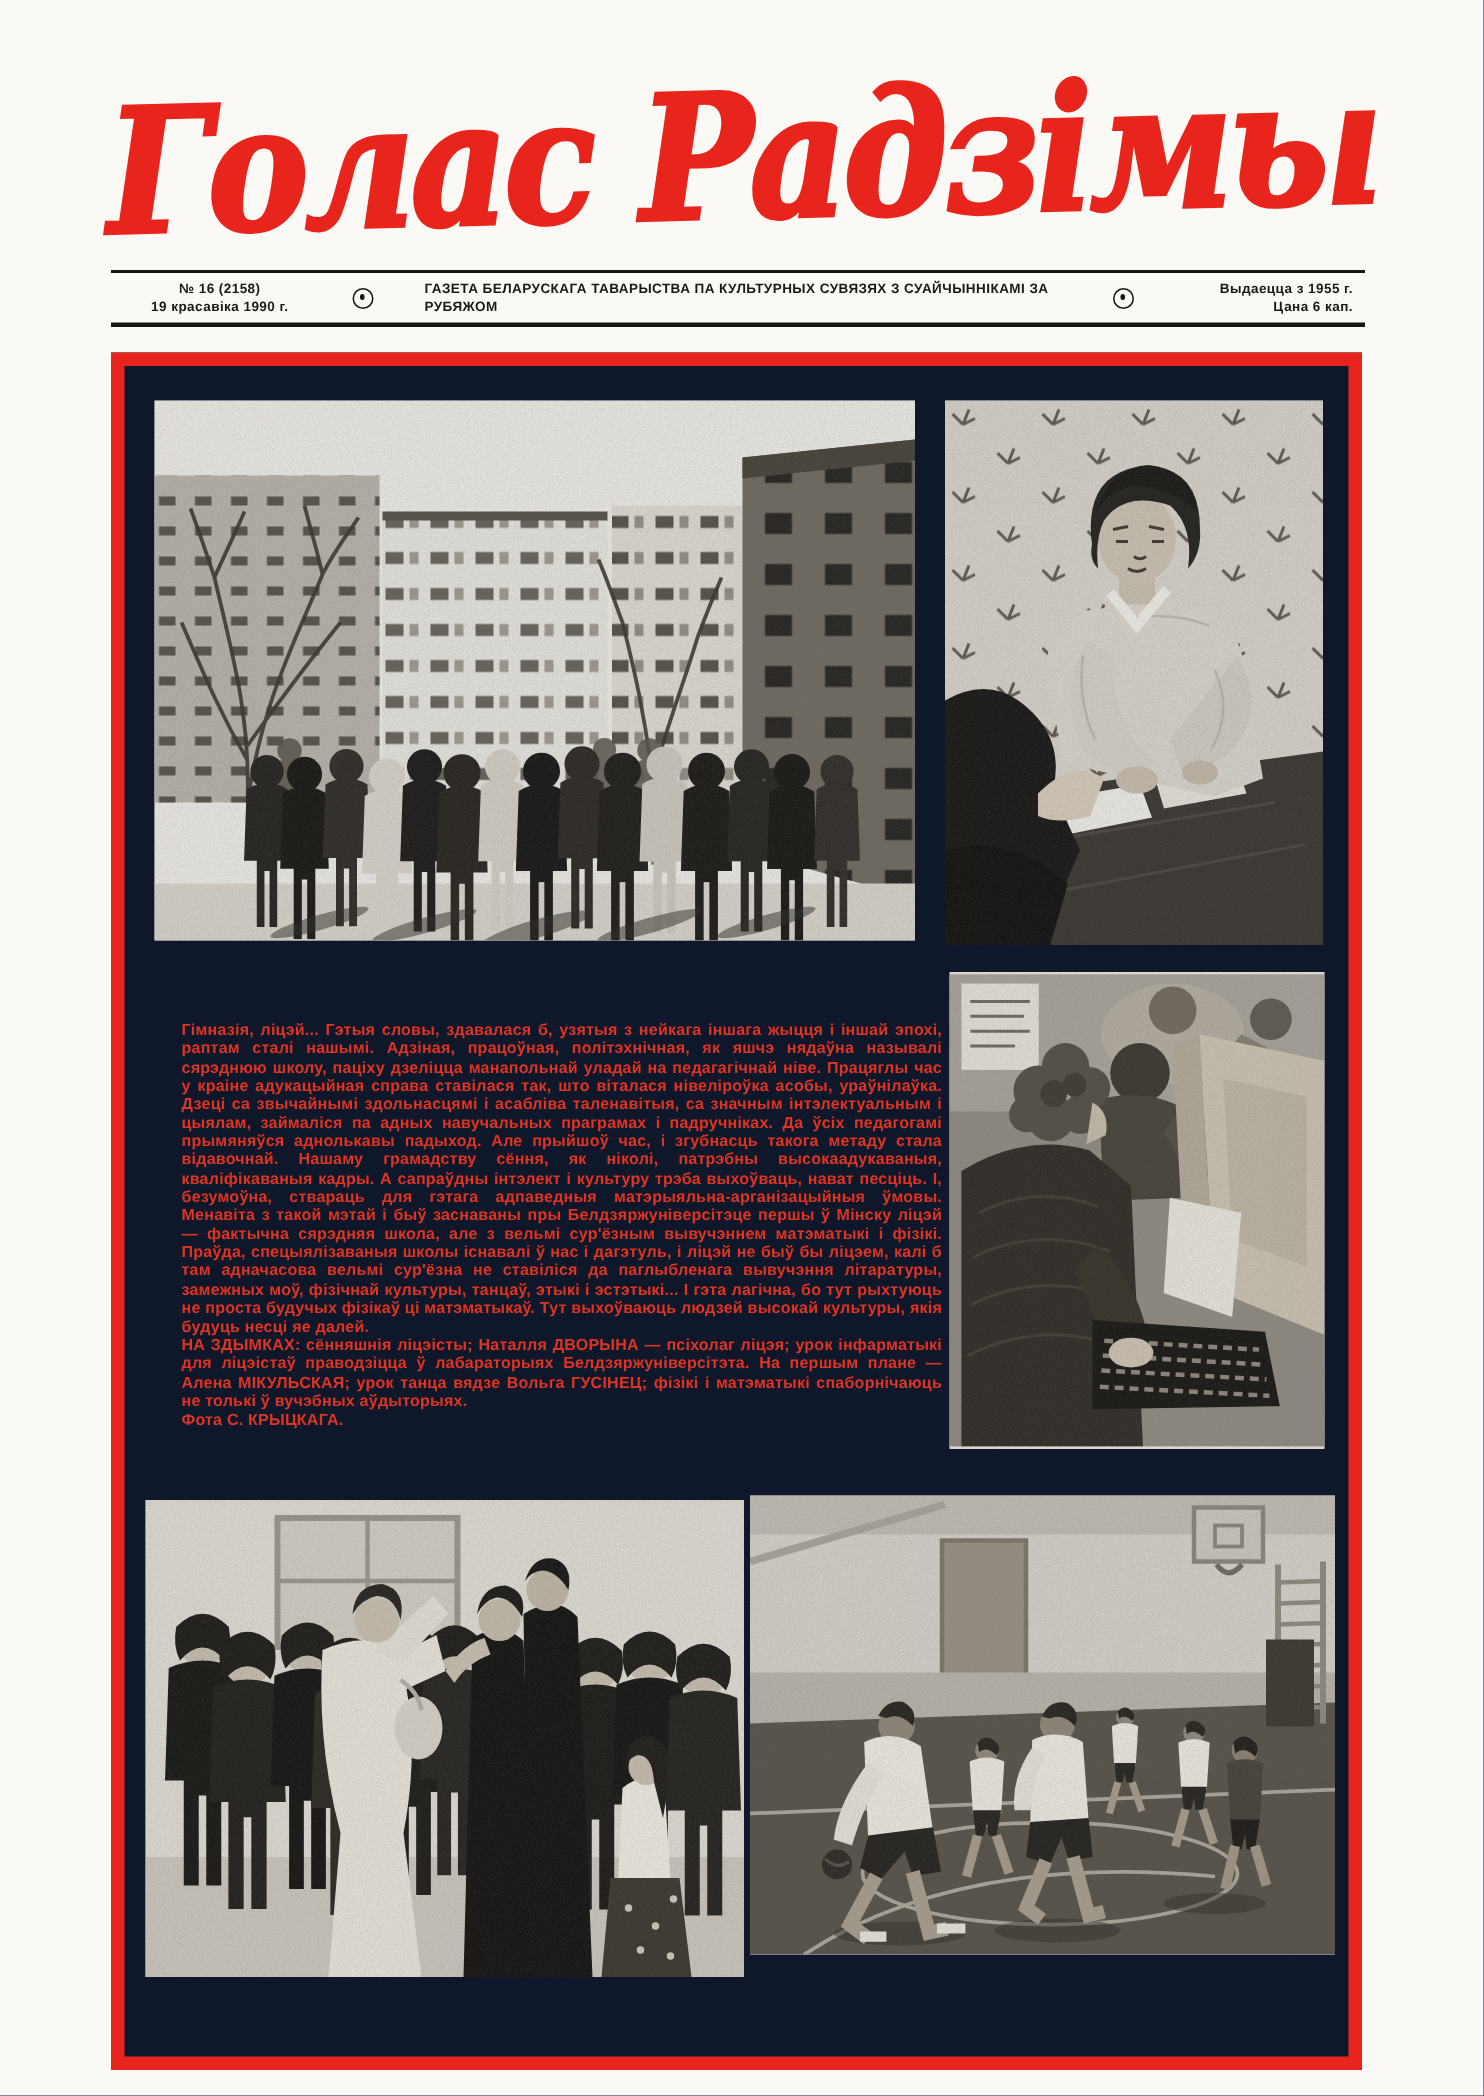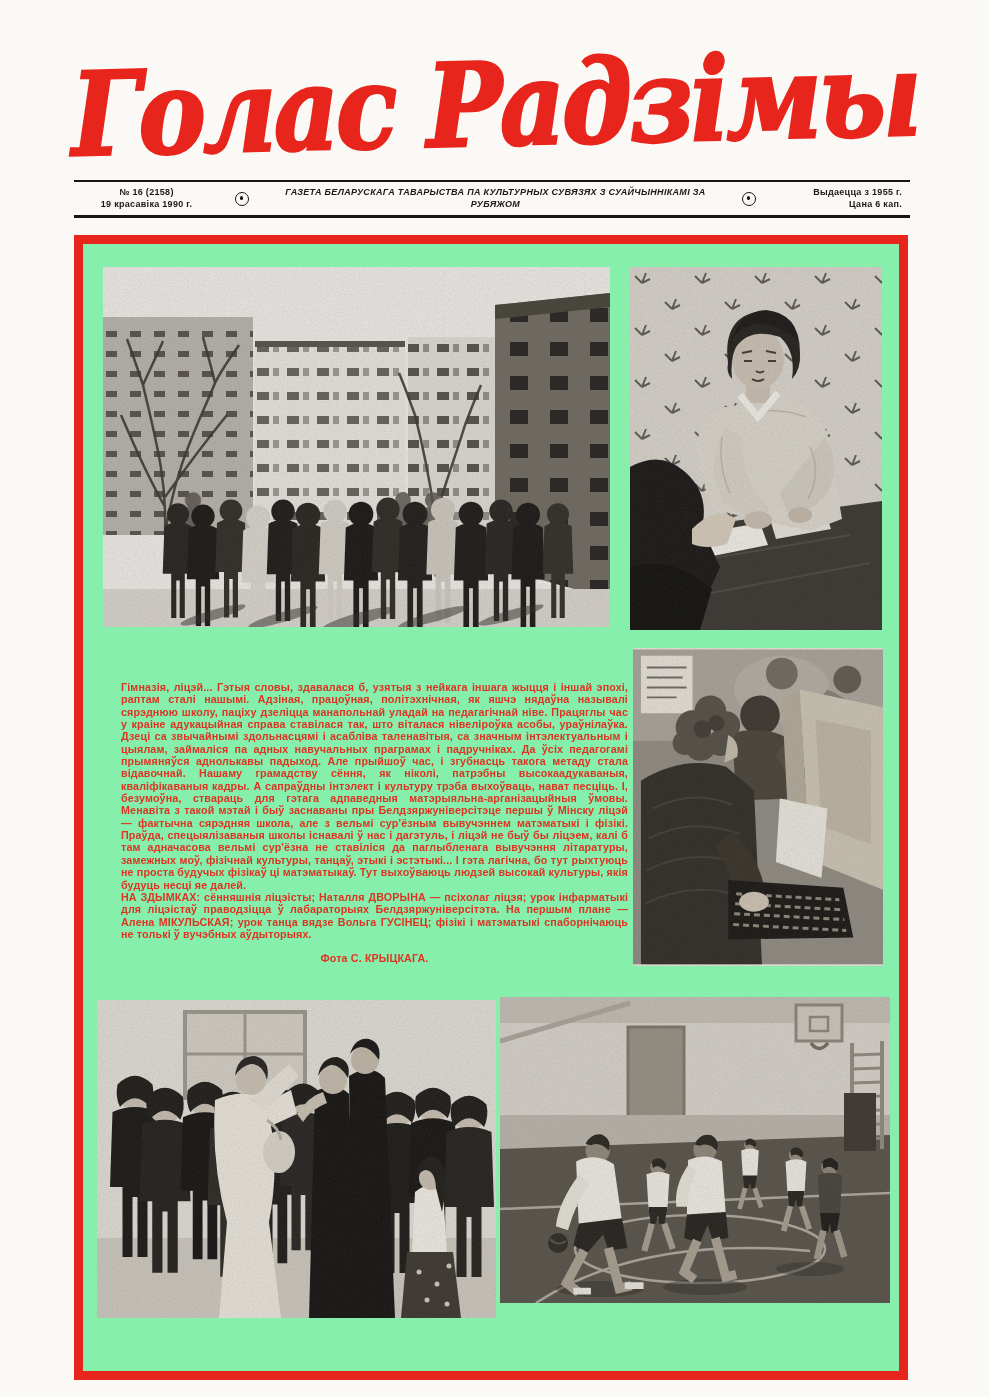--- a/index.html
+++ b/index.html
@@ -25,42 +25,42 @@
     position:absolute;left:74px;top:180px;width:836px;height:33px;
     border-top:2px solid #18161 4;border-top:2px solid #181614;border-bottom:3px solid #181614;
     display:flex;align-items:center;box-sizing:content-box;
     font-size:9px;font-weight:bold;line-height:11.5px;letter-spacing:.3px;gap:20px;
   }
   .ib-left{width:125px;text-align:center;margin-left:10px;}
   .ib-dot{width:12px;height:12px;border:1.6px solid #181614;border-radius:50%;
     position:relative;flex:none;margin:0 6px;}
   .ib-dot::after{content:"";position:absolute;left:3.5px;top:3.5px;width:3.5px;height:3.5px;
     background:#181614;border-radius:50%;}
-  .ib-center{flex:1;text-align:center;padding:0 8px;font-style:italic;}
+  .ib-center{flex:1;text-align:left;padding:0 8px;}
   .ib-right{width:120px;text-align:right;margin-right:8px;}
   
   .frame{
     position:absolute;left:74px;top:235px;width:834px;height:1145px;
-    border:9px solid #e8251c;box-sizing:border-box;background:#86efac;
+    border:9px solid #e8251c;box-sizing:border-box;background:#0f172a;
   }
   .ph{position:absolute;overflow:hidden;background:#e9e6e0;}
   .ph svg{display:block;width:100%;height:100%;}
   .ph-students{left:20px;top:23px;width:507px;height:360px;}
   .ph-psych{left:547px;top:23px;width:252px;height:363px;}
   .ph-computer{left:550px;top:404px;width:250px;height:318px;}
   .ph-dance{left:14px;top:756px;width:399px;height:318px;}
   .ph-gym{left:417px;top:753px;width:390px;height:306px;}
   
   .article{
     position:absolute;left:38px;top:437px;width:507px;
     color:#de3424;font-weight:bold;font-size:10.7px;line-height:12.35px;
     text-align:justify;letter-spacing:.15px;
   }
   .article p{margin:0;}
-  .credit-line{text-align:center;margin-top:12px;}
+  .credit-line{text-align:left;margin-top:1px;}
 </style>
 </head>
 <body>
 
 <div class="page">
 
   <header class="masthead">
     <span class="title">Голас Радзімы</span>
   </header>
 

